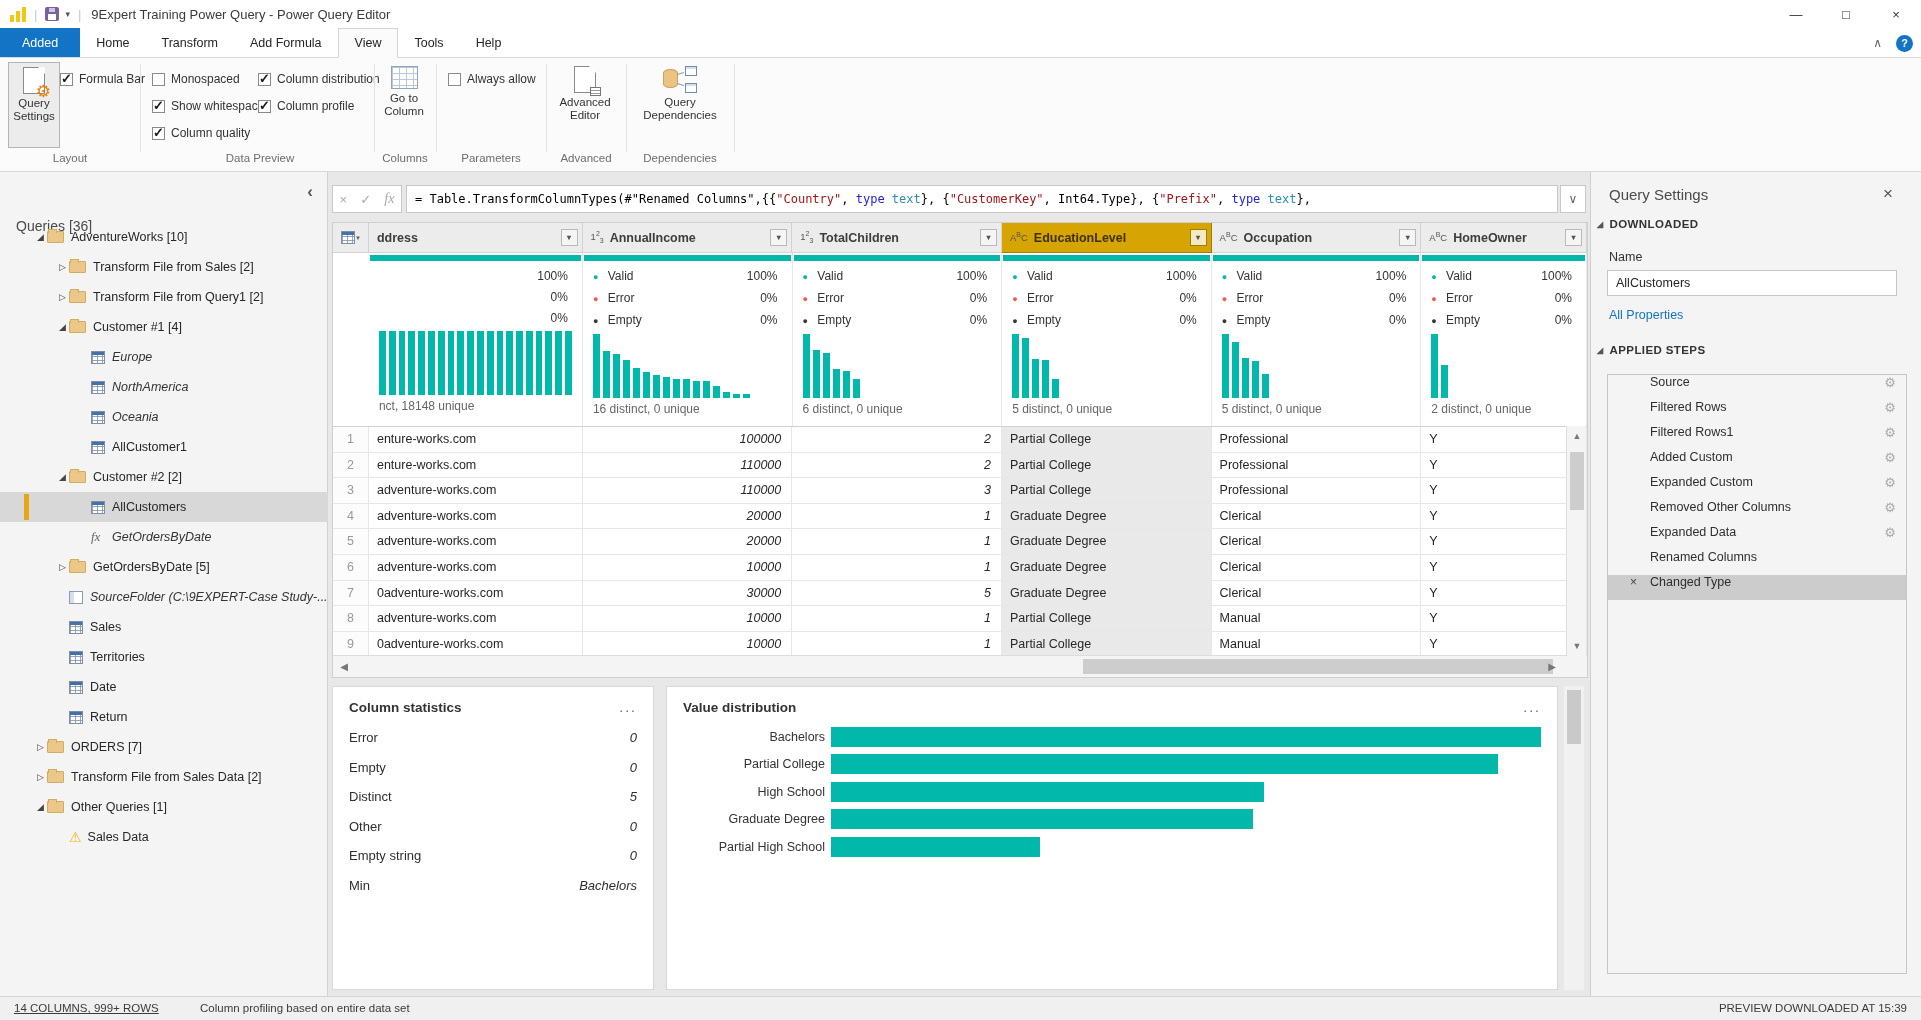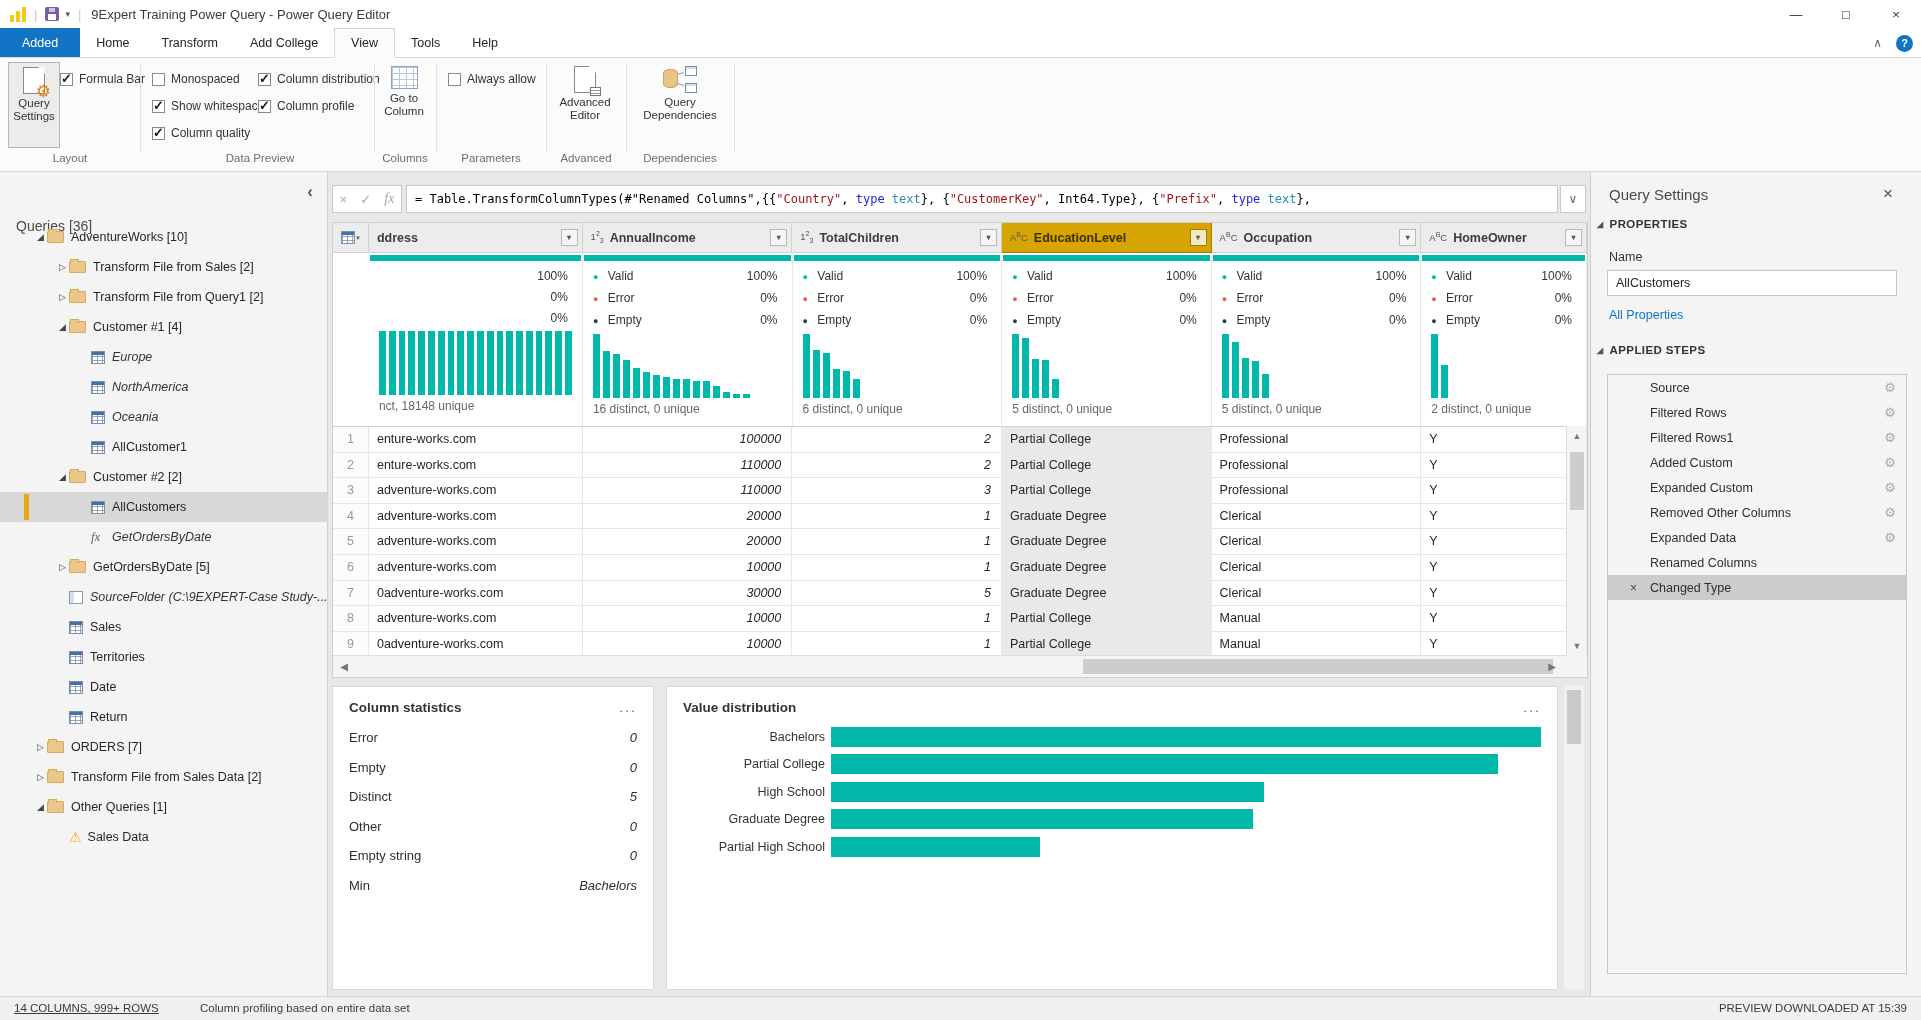--- a/index.html
+++ b/index.html
@@ -133,21 +133,21 @@
   
   #rightpanel { position:absolute; left:1590px; top:0; width:331px; height:824px; background:#f4f4f4; border-left:1px solid #cfcfcf; }
   #qs-title { position:absolute; left:18px; top:14px; font-size:15px; color:#4a4a4a; }
   #qs-close { position:absolute; right:28px; top:12px; font-size:17px; color:#555; }
   .sect-head { position:absolute; left:6px; display:flex; align-items:center; gap:6px; font-size:11.5px; font-weight:bold; color:#333; letter-spacing:.4px; }
   .sect-tri { font-size:8px; color:#555; }
   #qs-namelbl { position:absolute; left:18px; top:78px; font-size:12.5px; color:#333; }
   #qs-name { position:absolute; left:16px; top:98px; width:290px; height:26px; border:1px solid #c6c6c6; background:#fff; font-size:12.5px; padding:0 8px; font-family:"Liberation Sans", sans-serif; color:#262626; }
   #qs-allprops { position:absolute; left:18px; top:136px; font-size:12.5px; color:#1374C6; }
   #steps-box { position:absolute; left:16px; top:202px; width:300px; height:600px; border:1px solid #c6c6c6; }
-  .step-row { position:relative; height:25px; display:flex; align-items:center; font-size:12.5px; color:#2e2e2e; padding-left:42px; }
+  .step-row { position:relative; height:25px; display:flex; align-items:flex-start; font-size:12.5px; color:#2e2e2e; padding-left:42px; }
   .step-row.sel { background:#cccccc; }
   .step-del { position:absolute; left:22px; font-size:12px; color:#444; }
   .step-gear { position:absolute; right:10px; color:#ababab; font-size:13px; }
 
   
   #statusbar { position:absolute; left:0; top:996px; width:1921px; height:24px; background:#f0f0f0; border-top:1px solid #d5d5d5; font-size:11.5px; color:#3b3b3b; }
   #sb-left { position:absolute; left:14px; top:5px;text-decoration:underline; }
   #sb-mid { position:absolute; left:200px; top:5px; }
   #sb-right { position:absolute; right:14px; top:5px; }
 </style>
@@ -171,21 +171,21 @@
       <div class="win-btn">—</div>
       <div class="win-btn">□</div>
       <div class="win-btn">×</div>
     </div>
   </div>
 
   <div id="tabrow">
     <div class="tab file">Added</div>
     <div class="tab">Home</div>
     <div class="tab">Transform</div>
-    <div class="tab">Add College</div>
+    <div class="tab">Add Formula</div>
     <div class="tab active">View</div>
     <div class="tab">Tools</div>
     <div class="tab">Help</div>
     <div class="tabrow-right">
       <span class="rib-collapse">∧</span>
       <span class="help-circle">?</span>
     </div>
   </div>
 
   <div id="ribbon">
@@ -741,21 +741,21 @@
 
     <div id="bottomScroll">
         <div class="thumb"></div>
       </div>
 
     <div id="rightpanel">
       <div id="qs-title">Query Settings</div>
       <div id="qs-close">×</div>
       <div class="sect-head" style="top:46px">
         <span class="sect-tri">◢</span>
-        <span>PROPERTIES</span>
+        <span>DOWNLOADED</span>
       </div>
       <div id="qs-namelbl">Name</div>
       <input id="qs-name" value="AllCustomers" style="">
       <div id="qs-allprops">All Properties</div>
       <div class="sect-head" style="top:172px">
         <span class="sect-tri">◢</span>
         <span>APPLIED STEPS</span>
       </div>
       <div id="steps-box">
           <div class="step-row">

